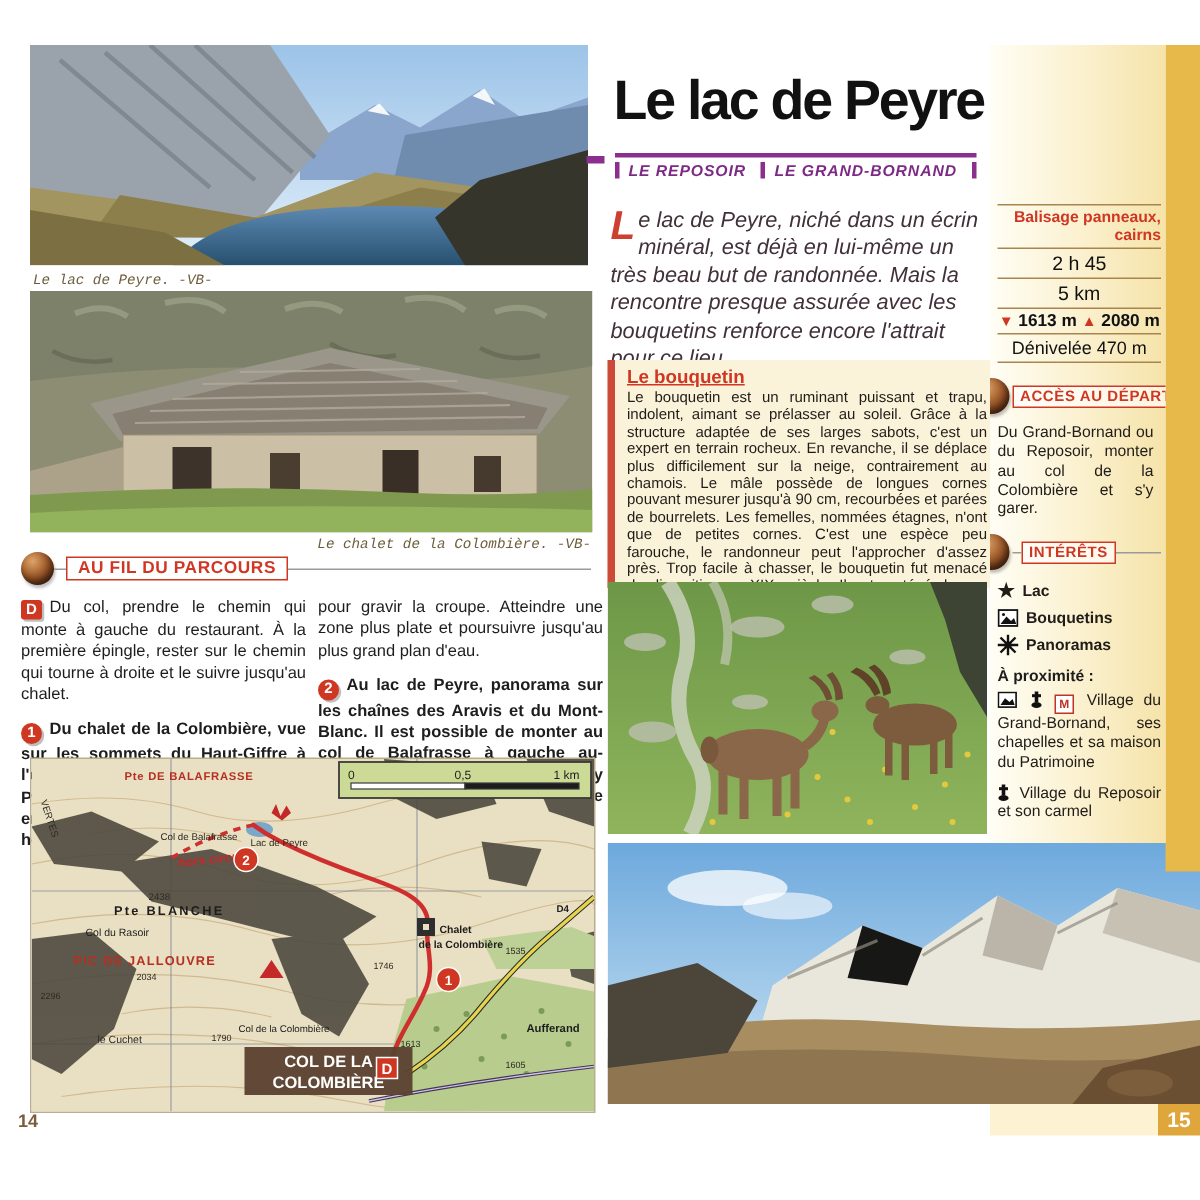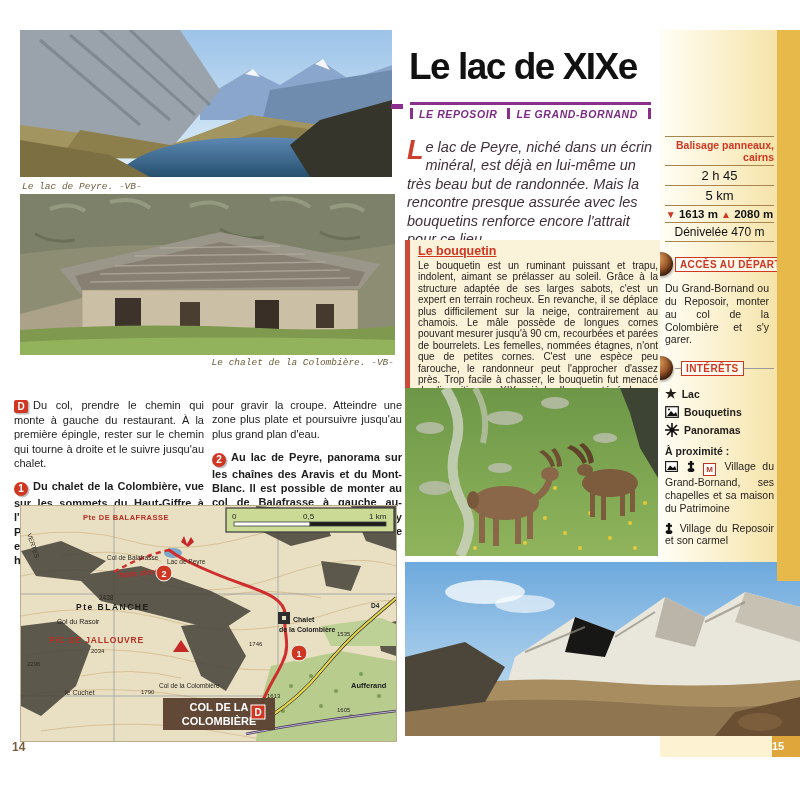--- a/index.html
+++ b/index.html
@@ -65,21 +65,21 @@
             color:#201c18;margin:5px 0;}
   .prox-label{font-size:10.5px;font-weight:bold;margin:8px 0 3px 0;}
   .prox-item{font-size:10.5px;line-height:1.22;text-align:justify;color:#201c18;margin:0 0 7px 0;}
   .icon-inline{display:inline-block;vertical-align:-2px;margin-right:2px;}
   .m-box{display:inline-block;width:11px;height:11px;border:1.2px solid #c03323;color:#c03323;
          font-size:8px;font-weight:bold;line-height:11px;text-align:center;vertical-align:-2px;
          background:#fff;margin-right:2px;}
   #pn-left{position:absolute;left:12px;top:740px;font-size:12px;font-weight:bold;color:#7a5c3a;}
   #strip-bottom{position:absolute;left:660px;top:736px;width:112px;height:21px;background:#fdf3d2;}
   #pn-right{position:absolute;left:772px;top:736px;width:28px;height:21px;background:#dfa63c;
-            color:#fff;font-size:11px;font-weight:bold;line-height:21px;}
+            color:#fff;font-size:14px;font-weight:bold;text-align:center;line-height:21px;}
   svg text{font-family:"Liberation Sans",sans-serif;}
 </style>
 </head>
 <body>
 
 <div id="page">
 
   <div class="photo" style="left:20px;top:30px;width:372px;height:147px;">
     <svg width="372" height="147" viewBox="0 0 372 147">
       <defs>
@@ -123,20 +123,26 @@
       <rect x="160" y="108" width="20" height="26" fill="#4a3e31"></rect>
       <rect x="235" y="106" width="24" height="30" fill="#392f26"></rect>
       <rect x="296" y="110" width="18" height="24" fill="#453a2d"></rect>
       <polygon points="0,120 62,104 62,140 0,150" fill="#aca289"></polygon>
       <path d="M0,136 Q120,128 240,134 Q320,138 375,132 L375,161 L0,161 Z" fill="#7f9a4f"></path>
       <path d="M0,148 Q140,140 375,146 L375,161 L0,161 Z" fill="#93b25c"></path>
     </svg>
   </div>
   <div class="caption" style="left:180px;top:357px;width:214px;text-align:right;">Le chalet de la Colombière. -VB-</div>
 
+  <div class="hdr-row" style="left:14px;top:368px;width:380px;">
+    <span class="sphere"></span>
+    <span class="hdr-line" style="width:8px;"></span>
+    <span class="red-box" style="font-size:11.5px;">AU FIL DU PARCOURS</span>
+    <span class="grow"></span>
+  </div>
 
   <div class="col" style="left:14px;top:398px;">
     <p>
       <span class="badge-d">D</span><span>Du col, prendre le chemin qui monte à gauche du restaurant. À la première épingle, rester sur le chemin qui tourne à droite et le suivre jusqu'au chalet.</span>
     </p>
     <p>
       <span class="badge-n">1</span><span style="font-weight:bold;">Du chalet de la Colombière, vue sur les sommets du Haut-Giffre à l'est. Monter en direction du lac de Peyre. Le sentier pentu serpente entre zones rocheuses et herbeuses</span>
     </p>
   </div>
   <div class="col" style="left:212px;top:398px;">
@@ -251,21 +257,21 @@
         <text x="198" y="219" font-size="11" font-weight="bold" fill="#fff" text-anchor="middle">COLOMBIÈRE</text>
       </g>
       <g>
         <rect x="230" y="199" width="14" height="14" fill="#d03723" stroke="#fff" stroke-width="1"></rect>
         <text x="237" y="210" font-size="10" font-weight="bold" fill="#fff" text-anchor="middle">D</text>
       </g>
     </svg>
   </div>
   <div id="pn-left">14</div>
 
-  <div id="title">Le lac de XIXe</div>
+  <div id="title">Le lac de Peyre</div>
   <div id="route-num">4</div>
   <div id="gutter-dash"></div>
   <div class="ribbon">
     <span class="tick"></span>
     <span class="lab">LE REPOSOIR</span>
     <span class="tick"></span>
     <span class="lab">LE GRAND-BORNAND</span>
     <span class="tick"></span>
   </div>
 

